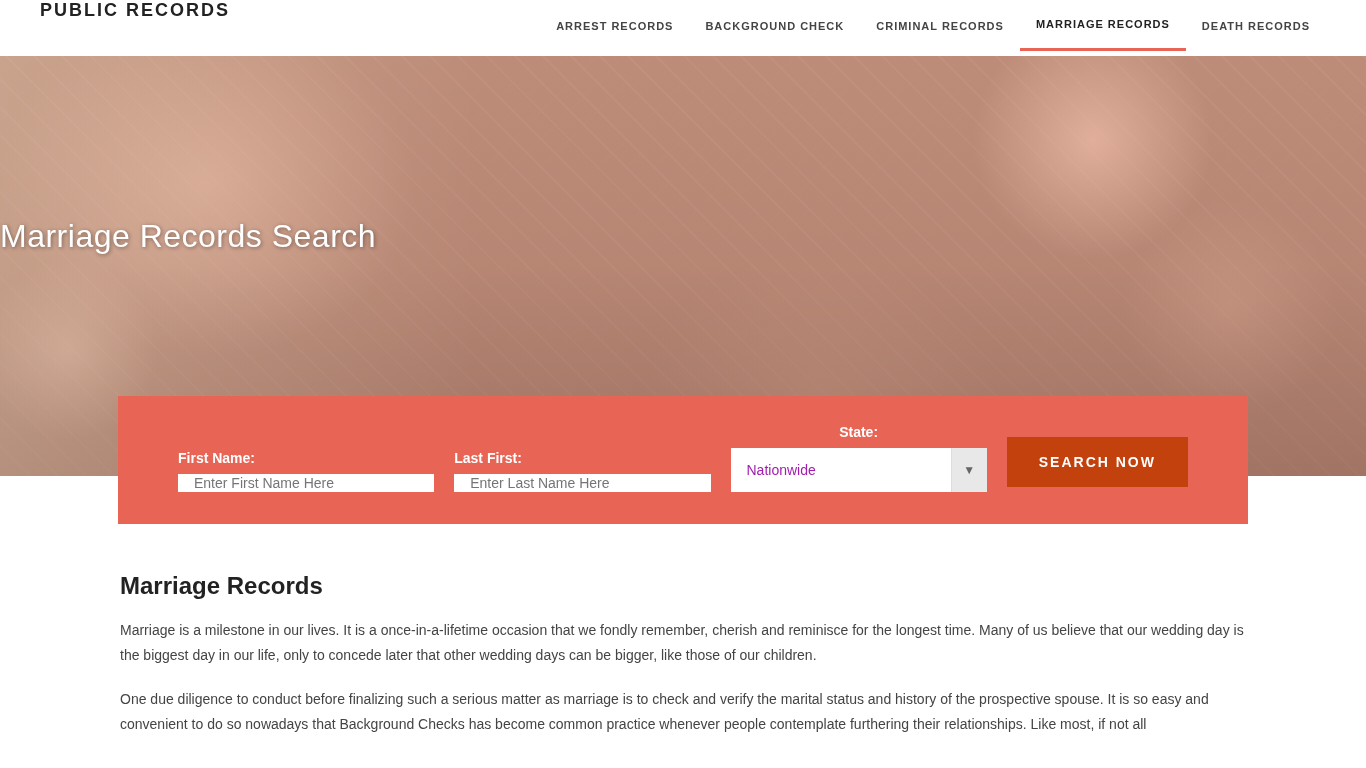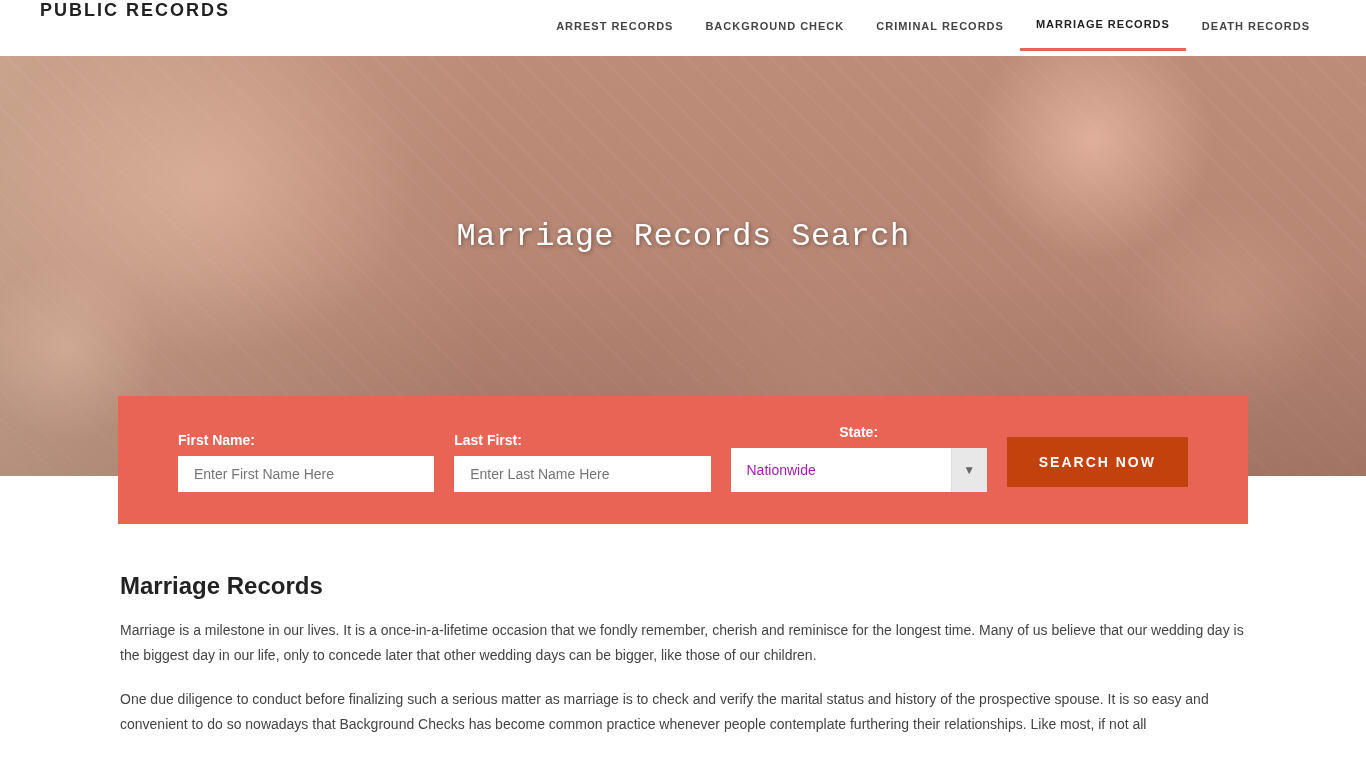--- a/index.html
+++ b/index.html
@@ -44,22 +44,21 @@
       border-bottom: 3px solid #e86454;
     }
 
     
     .hero {
       position: relative;
       height: 420px;
       overflow: hidden;
       display: flex;
       align-items: center;
-      justify-content: center;
-      font-family: Liberation Mono, monospace;
+      justify-content: flex-start;
     }
     .hero-bg {
       position: absolute;
       inset: 0;
       background: 
         linear-gradient(rgba(180,130,120,0.45), rgba(160,110,100,0.55)),
         
         repeating-linear-gradient(
           45deg,
           rgba(220,170,150,0.3) 0px, rgba(220,170,150,0.3) 2px,
@@ -124,21 +123,21 @@
       gap: 8px;
       flex: 1;
     }
     .search-field label {
       color: #fff;
       font-size: 14px;
       font-weight: 600;
       text-align: left;
     }
     .search-field input {
-      padding: 10px 16px;
+      padding: 1px 16px;
       font-size: 14px;
       color: #aaa;
       border: none;
       outline: none;
       background: #fff;
       width: 100%;
     }
     .state-field {
       display: flex;
       flex-direction: column;

